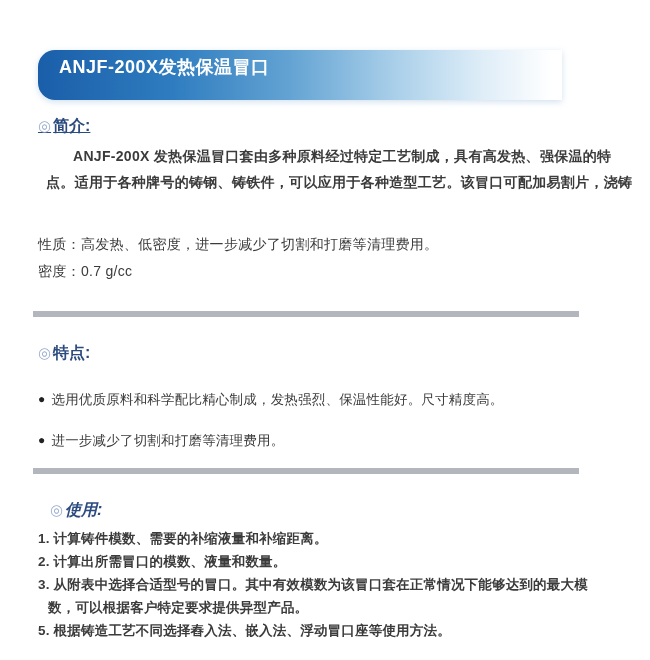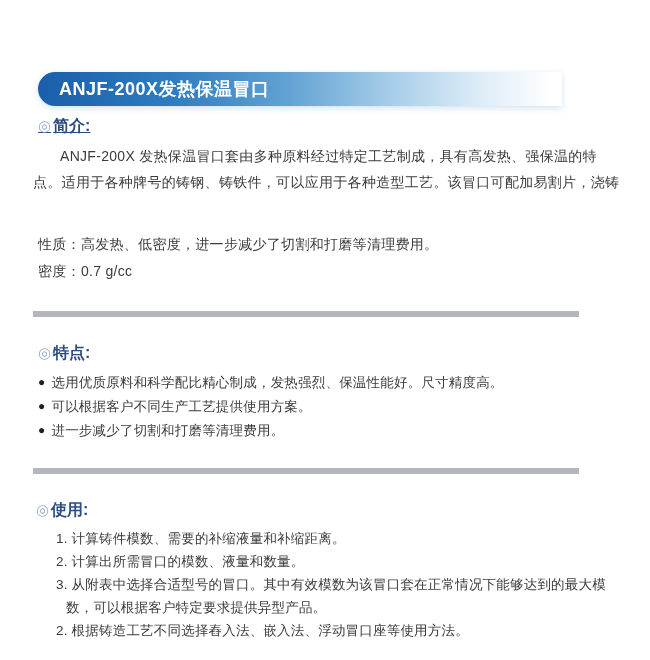--- a/index.html
+++ b/index.html
@@ -8,21 +8,21 @@
     background:#ffffff;
     font-family:"Liberation Sans","DejaVu Sans",sans-serif;
     color:#3b3b3b;
     position:relative;
     overflow:hidden;
   }
   .abs { position:absolute; }
 
   
   #title-bar {
-    left:38px; top:72px; width:524px; height:34px;
+    left:38px; top:50px; width:524px; height:50px;
     border-radius:17px 0 0 17px;
     background:linear-gradient(90deg,
       #1a5ea9 0%, #2f7dc0 26%, #63a3d3 48%,
       #a9cfe9 68%, #dcecf7 84%, rgba(255,255,255,0) 98%);
     box-shadow:0 2px 6px rgba(130,170,210,0.35);
   }
   #title-text {
     padding-left:21px; line-height:34px;
     font-size:18px; font-weight:bold; color:#ffffff;
     letter-spacing:0.5px; white-space:nowrap;
@@ -48,21 +48,21 @@
 
   
   .sep {
     left:33px; width:546px; height:6px;
     background:#b3b6bc;
   }
 
   
   .feature-row {
     font-size:13.5px; line-height:23px; letter-spacing:0.2px;
-    white-space:nowrap; color:#3b3b3b;
+    white-space:nowrap; color:#3b3b3b;margin-top:17px;
   }
   .bullet {
     font-size:12px; margin-right:6px; color:#222;
     position:relative; top:-1px;
   }
 
   
   .usage-row {
     font-size:13.5px; line-height:23px; letter-spacing:0.2px;
     white-space:nowrap; color:#3b3b3b;
@@ -73,47 +73,46 @@
 <body>
 
 <div class="abs" id="title-bar">
   <div id="title-text">ANJF-200X发热保温冒口</div>
 </div>
 
 <div class="abs section-heading" style="left:38px; top:116px;text-decoration:underline;">
   <span class="marker">◎</span><span>简介:</span>
 </div>
 
-<div class="abs" style="left:33px; top:143px; width:580px;">
+<div class="abs" style="left:46px; top:143px; width:580px;font-weight:bold;">
   <div class="text-line indent-first">ANJF-200X 发热保温冒口套由多种原料经过特定工艺制成，具有高发热、强保温的特</div>
   <div class="text-line">点。适用于各种牌号的铸钢、铸铁件，可以应用于各种造型工艺。该冒口可配加易割片，浇铸</div>
 </div>
 
 <div class="abs props" style="left:38px; top:231px; width:580px;">
   <div class="text-line">性质：高发热、低密度，进一步减少了切割和打磨等清理费用。</div>
   <div class="text-line">密度：0.7 g/cc</div>
 </div>
 
 <div class="abs sep" style="top:311px;"></div>
 
 <div class="abs section-heading" style="left:38px; top:343px;">
   <span class="marker">◎</span><span>特点:</span>
 </div>
 
 <div class="abs" style="left:38px; top:371px; width:590px;">
   <div class="feature-row"><span class="bullet">●</span><span>选用优质原料和科学配比精心制成，发热强烈、保温性能好。尺寸精度高。</span></div>
-  <div class="feature-row"><span class="bullet">●</span><span>可以根据客户不同生产工艺提供使用方案。</span></div>
   <div class="feature-row"><span class="bullet">●</span><span>进一步减少了切割和打磨等清理费用。</span></div>
 </div>
 
 <div class="abs sep" style="top:468px;"></div>
 
-<div class="abs section-heading" style="left:36px; top:500px;">
+<div class="abs section-heading" style="left:50px; top:500px;font-style:italic;">
   <span class="marker">◎</span><span>使用:</span>
 </div>
 
-<div class="abs" style="left:56px; top:527px; width:590px;">
+<div class="abs" style="left:38px; top:527px; width:590px;font-weight:bold;">
   <div class="usage-row">1. 计算铸件模数、需要的补缩液量和补缩距离。</div>
   <div class="usage-row">2. 计算出所需冒口的模数、液量和数量。</div>
   <div class="usage-row">3. 从附表中选择合适型号的冒口。其中有效模数为该冒口套在正常情况下能够达到的最大模</div>
   <div class="usage-row usage-wrap-indent">数，可以根据客户特定要求提供异型产品。</div>
-  <div class="usage-row">2. 根据铸造工艺不同选择舂入法、嵌入法、浮动冒口座等使用方法。</div>
+  <div class="usage-row">5. 根据铸造工艺不同选择舂入法、嵌入法、浮动冒口座等使用方法。</div>
 </div>
 
 </body></html>

